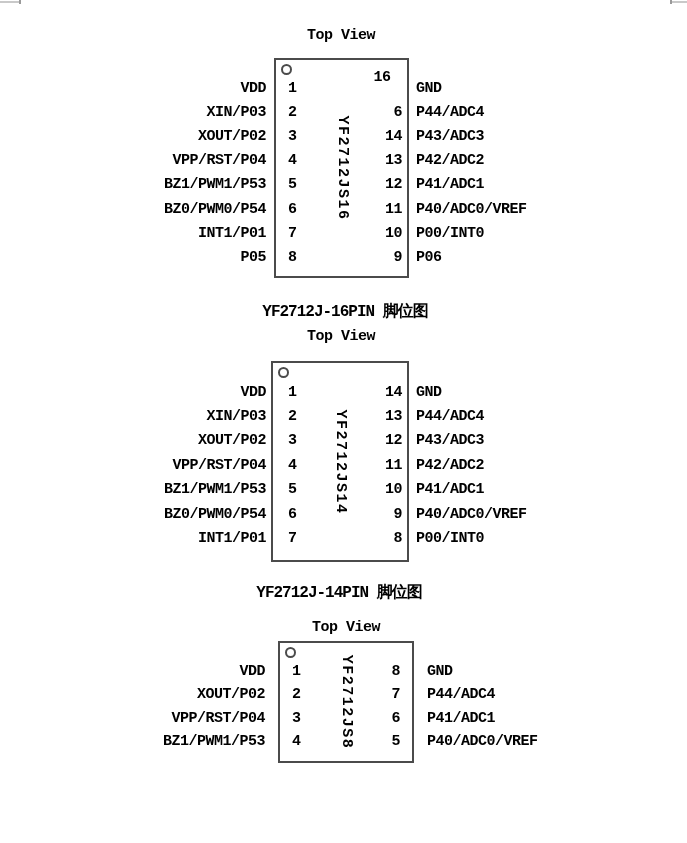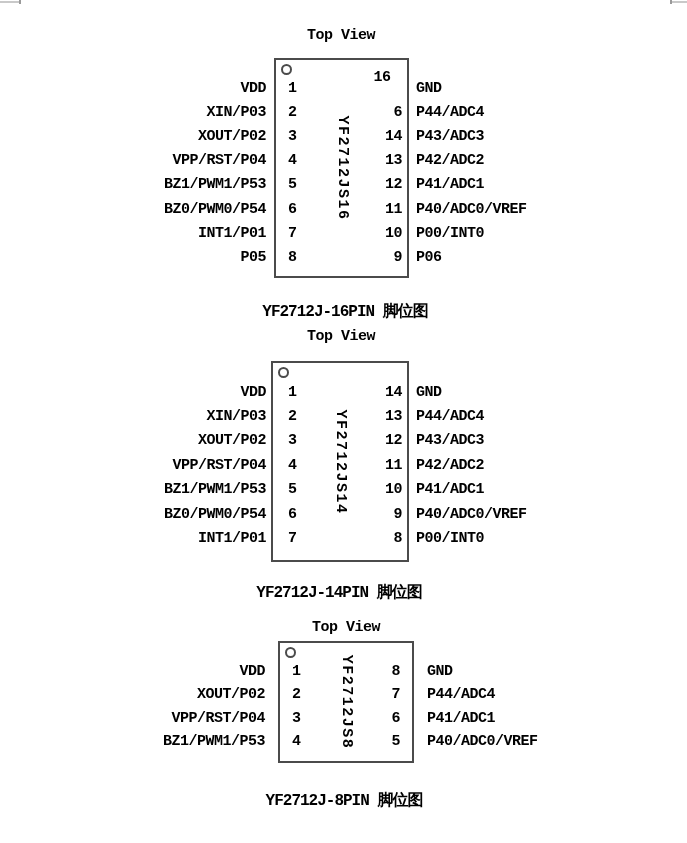--- a/index.html
+++ b/index.html
@@ -142,15 +142,14 @@
       <div class="abs pin-text" style="left: 0px; width: 265px; top: 730px; text-align: right;">BZ1/PWM1/P53</div>
       <div class="abs pin-text" style="left: 292px; top: 730px;">4</div>
       <div class="abs pin-text" style="left: 360px; width: 40px; top: 659.5px; text-align: right;">8</div>
       <div class="abs pin-text" style="left: 427px; top: 659.5px;">GND</div>
       <div class="abs pin-text" style="left: 360px; width: 40px; top: 683px; text-align: right;">7</div>
       <div class="abs pin-text" style="left: 427px; top: 683px;">P44/ADC4</div>
       <div class="abs pin-text" style="left: 360px; width: 40px; top: 706.5px; text-align: right;">6</div>
       <div class="abs pin-text" style="left: 427px; top: 706.5px;">P41/ADC1</div>
       <div class="abs pin-text" style="left: 360px; width: 40px; top: 730px; text-align: right;">5</div>
       <div class="abs pin-text" style="left: 427px; top: 730px;">P40/ADC0/VREF</div>
-      <div class="abs caption" style="left: 344px; top: 790px; transform: translateX(-50%);">YF2712J-8PIN 脚位图</div>
     </section>
 </div>
 
 </body></html>

